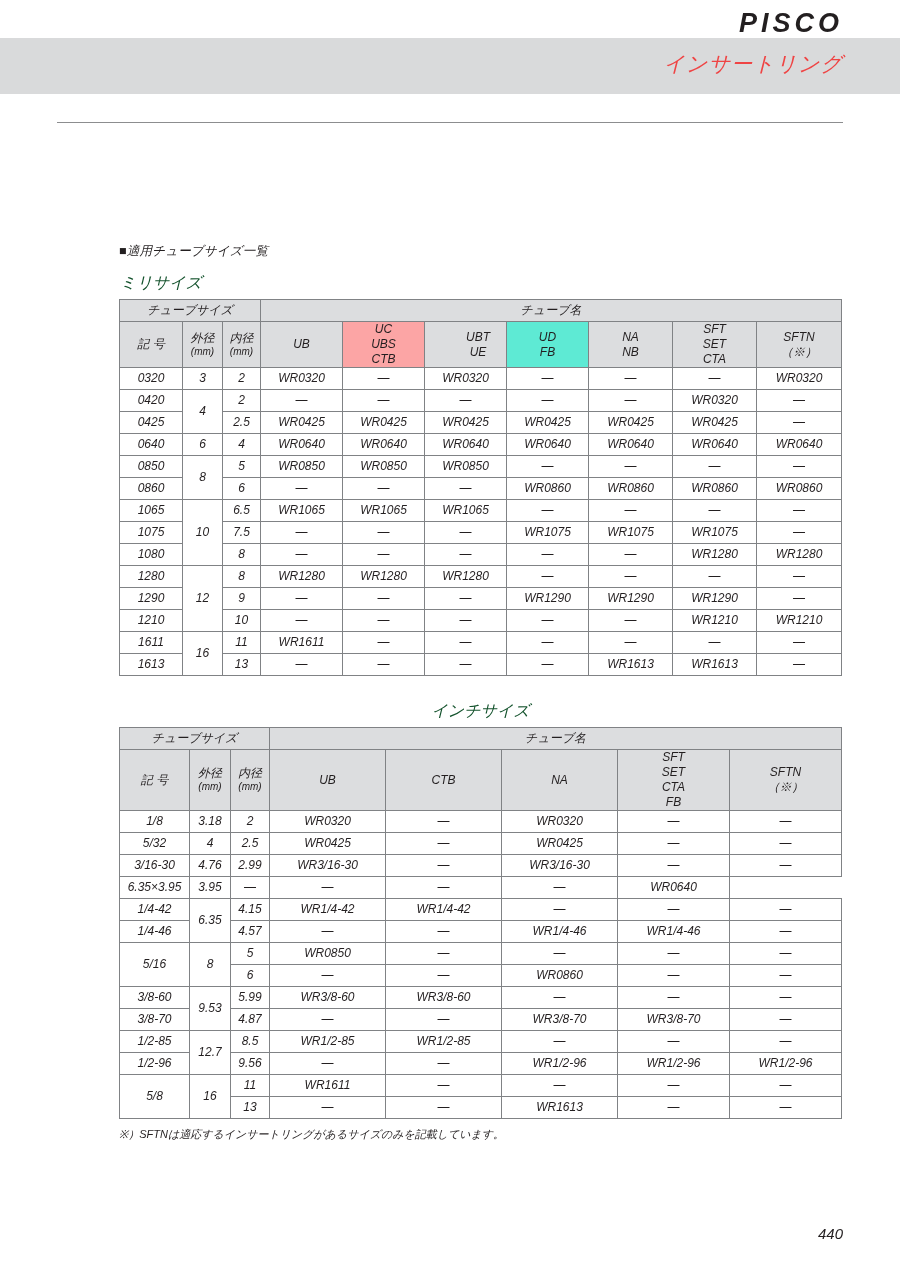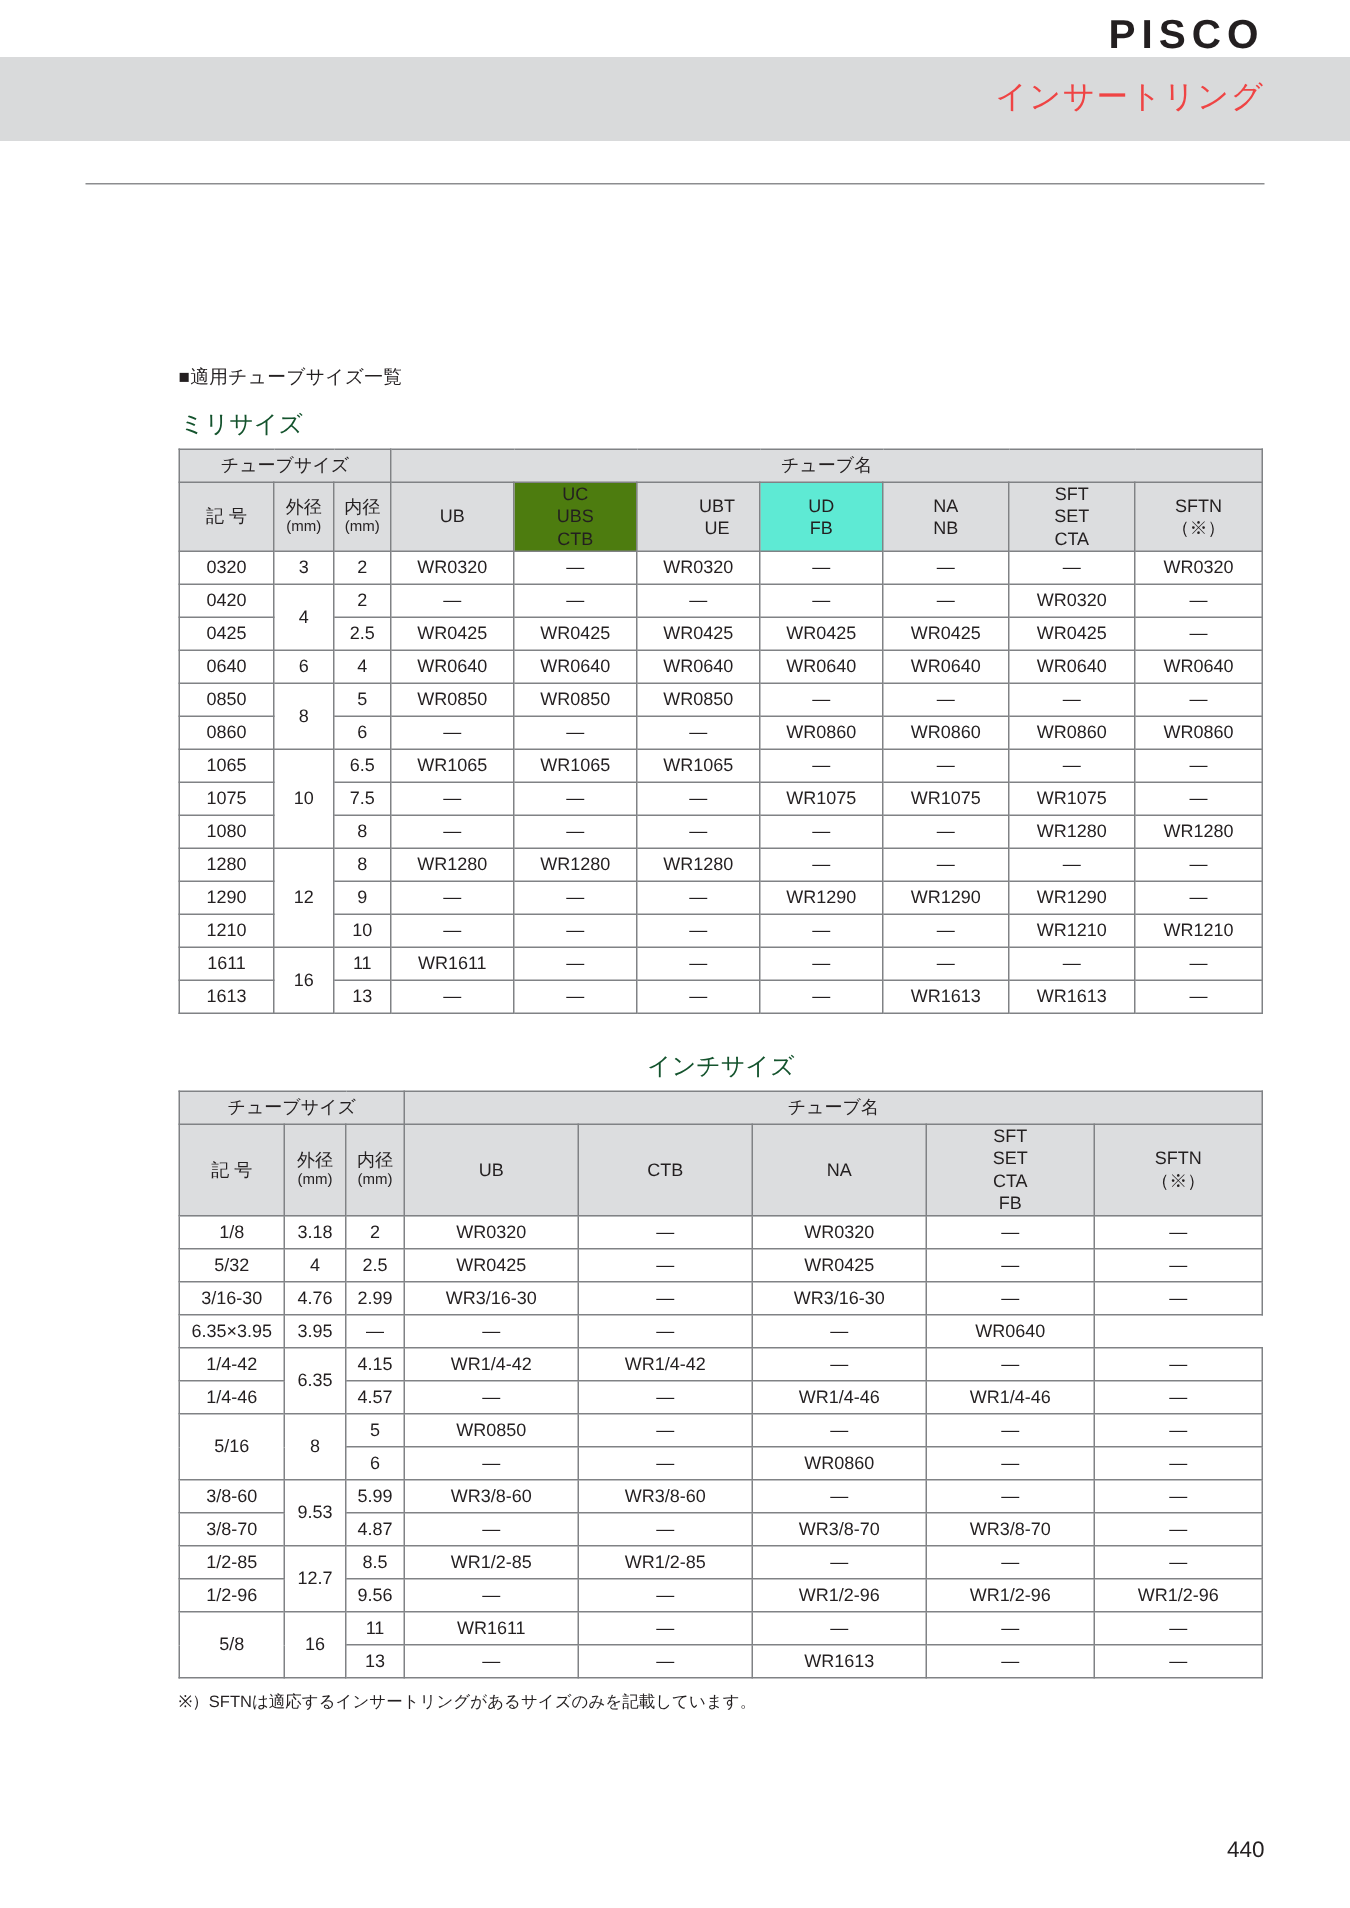--- a/index.html
+++ b/index.html
@@ -12,20 +12,21 @@
     background: #ffffff;
     font-family: "Liberation Sans", sans-serif;
     color: #231f20;
     position: relative;
     overflow: hidden;
   }
   .page {
     position: relative;
     width: 900px;
     height: 1272px;
+    font-style: italic;
   }
   
   .header-band {
     position: absolute;
     left: 0;
     top: 38px;
     width: 900px;
     height: 56px;
     background: #d9dadb;
   }
@@ -162,21 +163,21 @@
               <div>外径</div>
               <div class="small-unit">(mm)</div>
             </td>
             <td class="hdr-multi" style="background: rgb(220, 221, 223);">
               <div>内径</div>
               <div class="small-unit">(mm)</div>
             </td>
             <td class="hdr-multi" style="background: rgb(220, 221, 223);">
               <div>UB</div>
             </td>
-            <td class="hdr-multi" style="background: #4d7c0f; margin-top: 48px;">
+            <td class="hdr-multi" style="background: #fca5a5; margin-top: 48px;">
               <div>UC</div>
               <div>UBS</div>
               <div>CTB</div>
             </td>
             <td class="hdr-multi" style="background: rgb(220, 221, 223); padding-left: 25px;">
               <div>UBT</div>
               <div>UE</div>
             </td>
             <td class="hdr-multi" style="background: #5eead4;">
               <div>UD</div>

